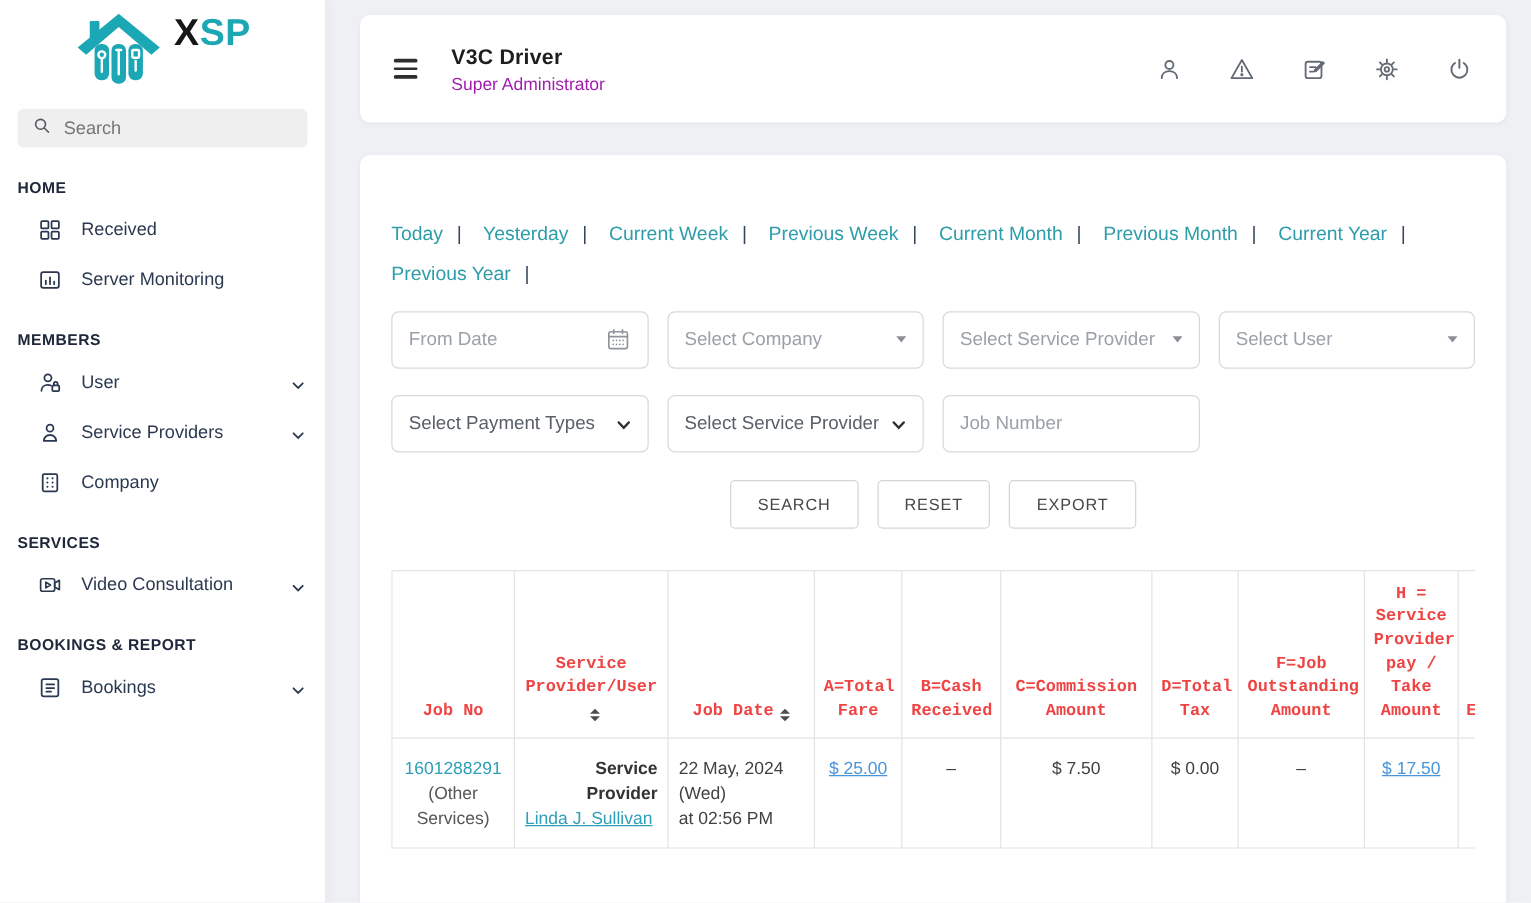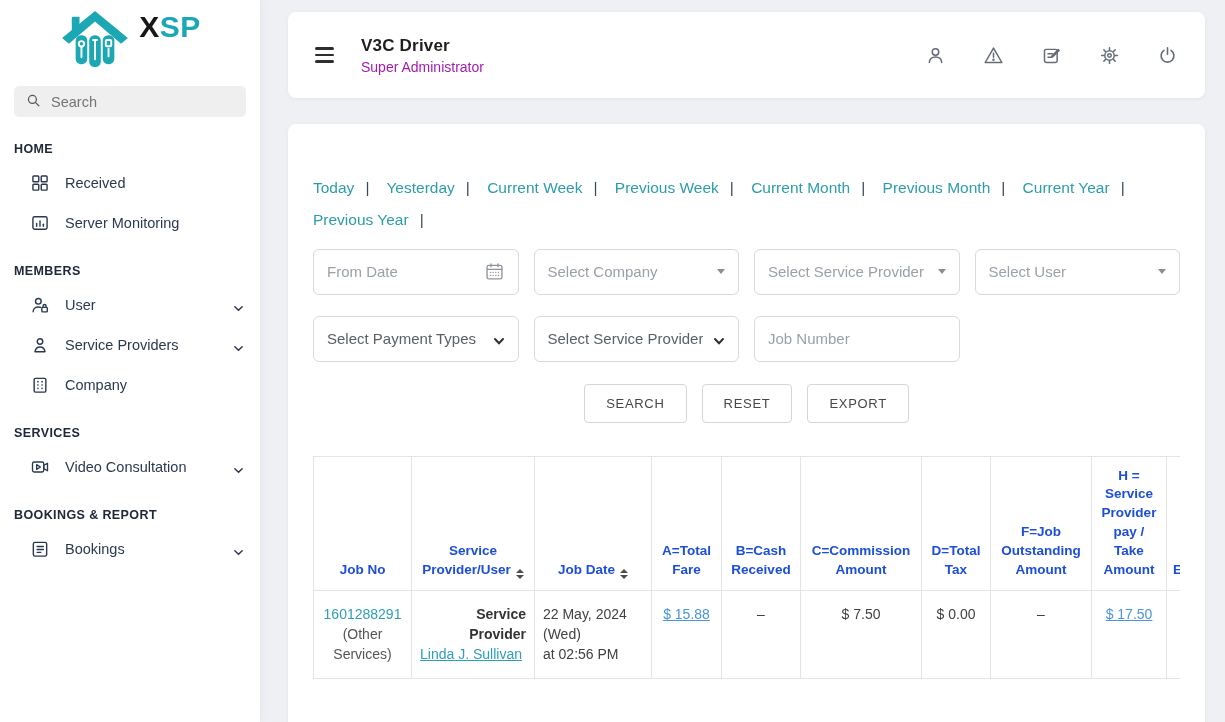--- a/index.html
+++ b/index.html
@@ -61,21 +61,21 @@
   .btn { background:#fff; border:1px solid #d6d6d6; border-radius:4px; padding:11px 21px;
     font-size:13px; font-weight:500; letter-spacing:.7px; color:#474747; cursor:pointer;
     font-family:inherit; }
 
   .table-wrap { margin-top:33px; overflow:hidden; width:100%; }
   table { border-collapse:collapse; table-layout:fixed; width:913px; }
   col.c0{width:98px} col.c1{width:123px} col.c2{width:117px} col.c3{width:70px} col.c4{width:79px}
   col.c5{width:121px} col.c6{width:69px} col.c7{width:101px} col.c8{width:75px} col.c9{width:60px}
   th, td { border:1px solid #e4e4e4; }
   th { height:130px; vertical-align:bottom; text-align:center; padding:10px 7px;
-    font-size:13.5px; font-weight:700; color:#1d4ed8; line-height:1.4; cursor:pointer; }
+    font-size:13.5px; font-weight:700; color:#ef4444; line-height:1.4; cursor:pointer;font-family:Liberation Mono, monospace; }
   th.th-e { text-align:left; padding-left:6px; }
   td { vertical-align:top; text-align:center; padding:13px 8px; font-size:14px; color:#414141; line-height:1.45; }
   td.al { text-align:left; }
   .sort { display:inline-flex; flex-direction:column; margin-left:5px; vertical-align:1px; }
   .sort i { display:block; width:0; height:0; border-left:4px solid transparent; border-right:4px solid transparent; }
   .sort .up { border-bottom:4.5px solid #4c4c4c; margin-bottom:2.5px; }
   .sort .dn { border-top:4.5px solid #4c4c4c; }
   .lnk-teal { color:#2e9fb8; text-decoration:none; cursor:pointer; }
   .lnk-teal.u { text-decoration:underline; }
   .lnk-blue { color:#4a94d8; text-decoration:underline; cursor:pointer; }
@@ -396,21 +396,21 @@
                 <div class="bold">Service Provider</div>
                 <a class="lnk-teal u">Linda J. Sullivan</a>
                 
                 
               </td>
               <td class="al">
                 <div>22 May, 2024 (Wed)</div>
                 <div>at 02:56 PM</div>
 
               </td>
-              <td><a class="lnk-blue">$ 15.88</a></td>
+              <td><a class="lnk-blue">$ 25.00</a></td>
               <td><span>–</span></td>
               <td><span>$ 7.50</span></td>
               <td><span>$ 0.00</span></td>
               <td><span>–</span></td>
               <td><a class="lnk-blue">$ 17.50</a></td>
               <td></td>
             </tr>
           </tbody>
         </table>
       </div>

